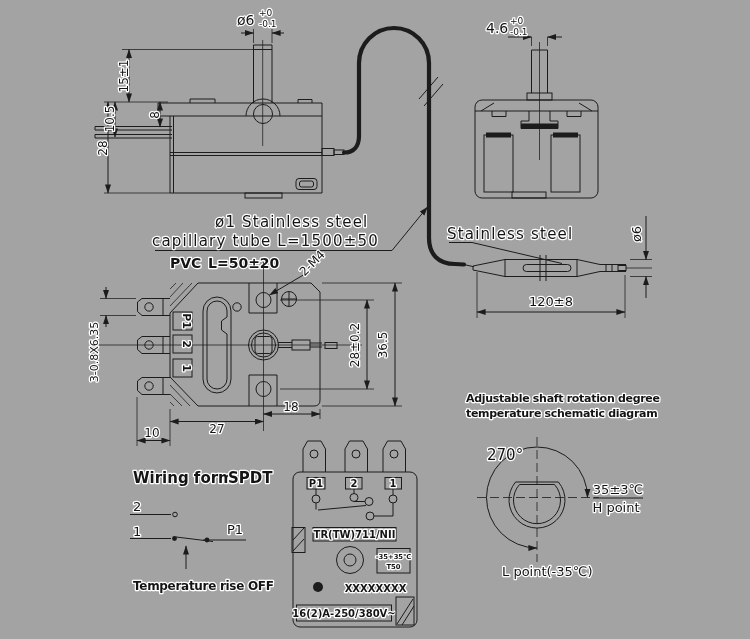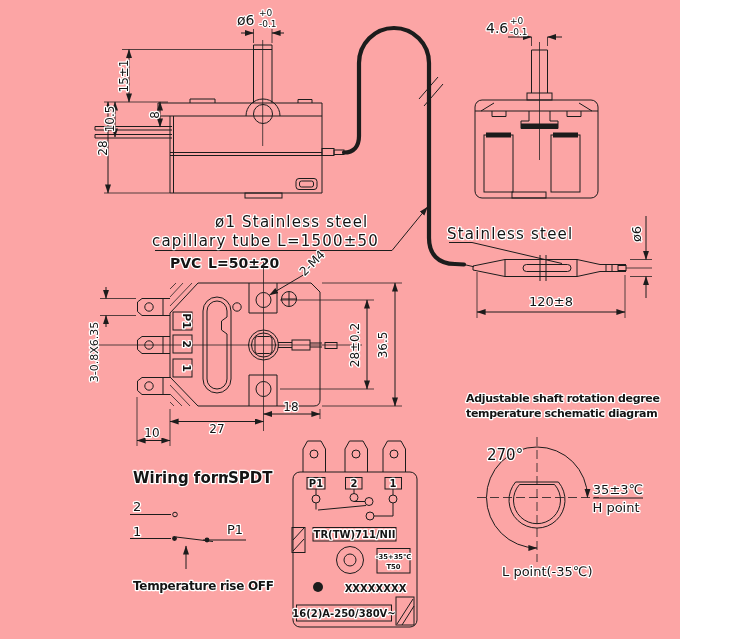--- a/index.html
+++ b/index.html
@@ -1,16 +1,16 @@
 <!DOCTYPE html>
 <html><head>
 <meta charset="utf-8">
 <style>
   html,body{margin:0;padding:0;background:#fff;}
-  .stage{position:relative;width:680px;height:639px;background:#fca5a5;overflow:hidden;}
+  .stage{position:relative;width:750px;height:639px;background:#a3a3a3;overflow:hidden;}
   svg{display:block;}
   .ln{stroke:#1c1c1c;fill:none;stroke-width:1;stroke-linecap:butt;}
   .thin{stroke-width:.75;}
   .thk{stroke-width:4.2;stroke-linejoin:round;stroke-linecap:round;}
   .fillb{fill:#1c1c1c;stroke:none;}
   .dash{stroke-dasharray:9 4;stroke-width:.8;}
   text{font-family:"DejaVu Sans","Liberation Sans",sans-serif;fill:#141414;
        paint-order:stroke;stroke:#fff;stroke-width:2.5px;stroke-linejoin:round;}
   .t9{font-size:9px;}  .t10{font-size:10px;} .t11{font-size:11px;}
   .t12{font-size:12px;} .t13{font-size:13px;} .t14{font-size:14px;}

